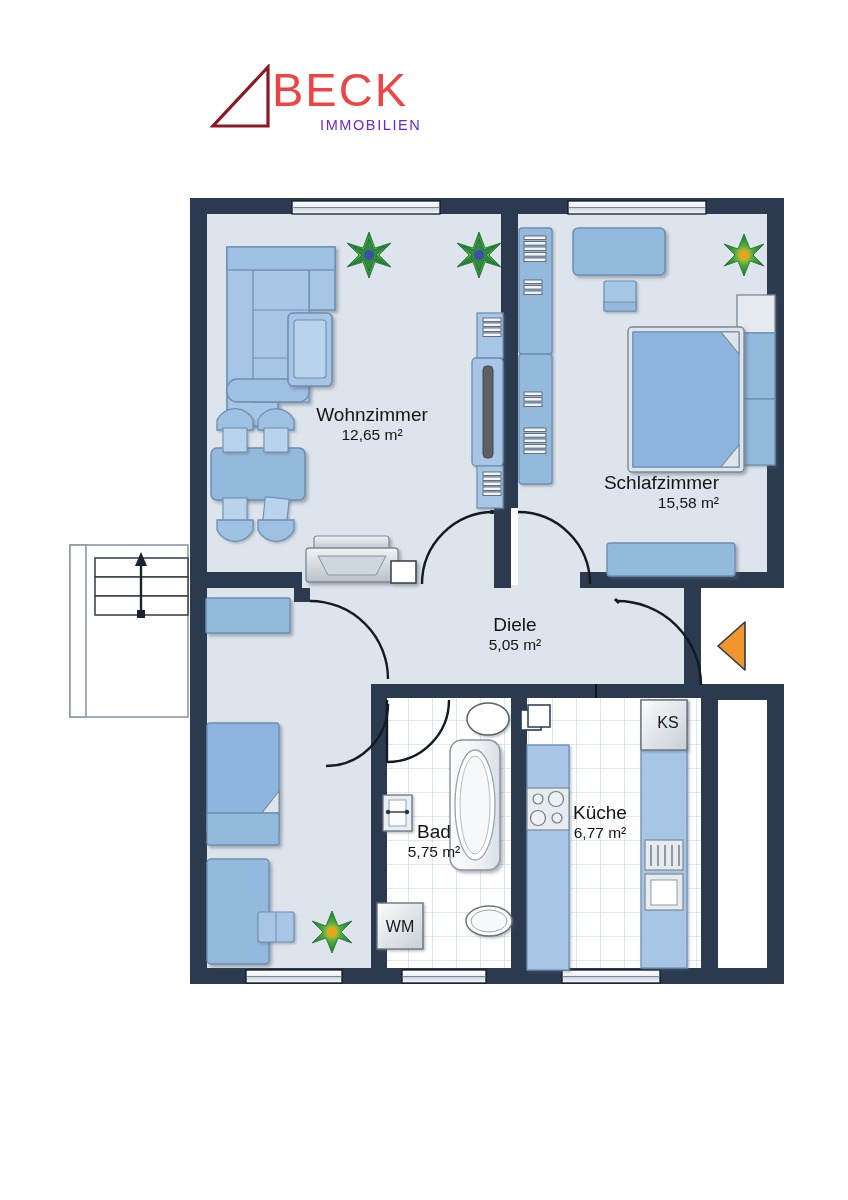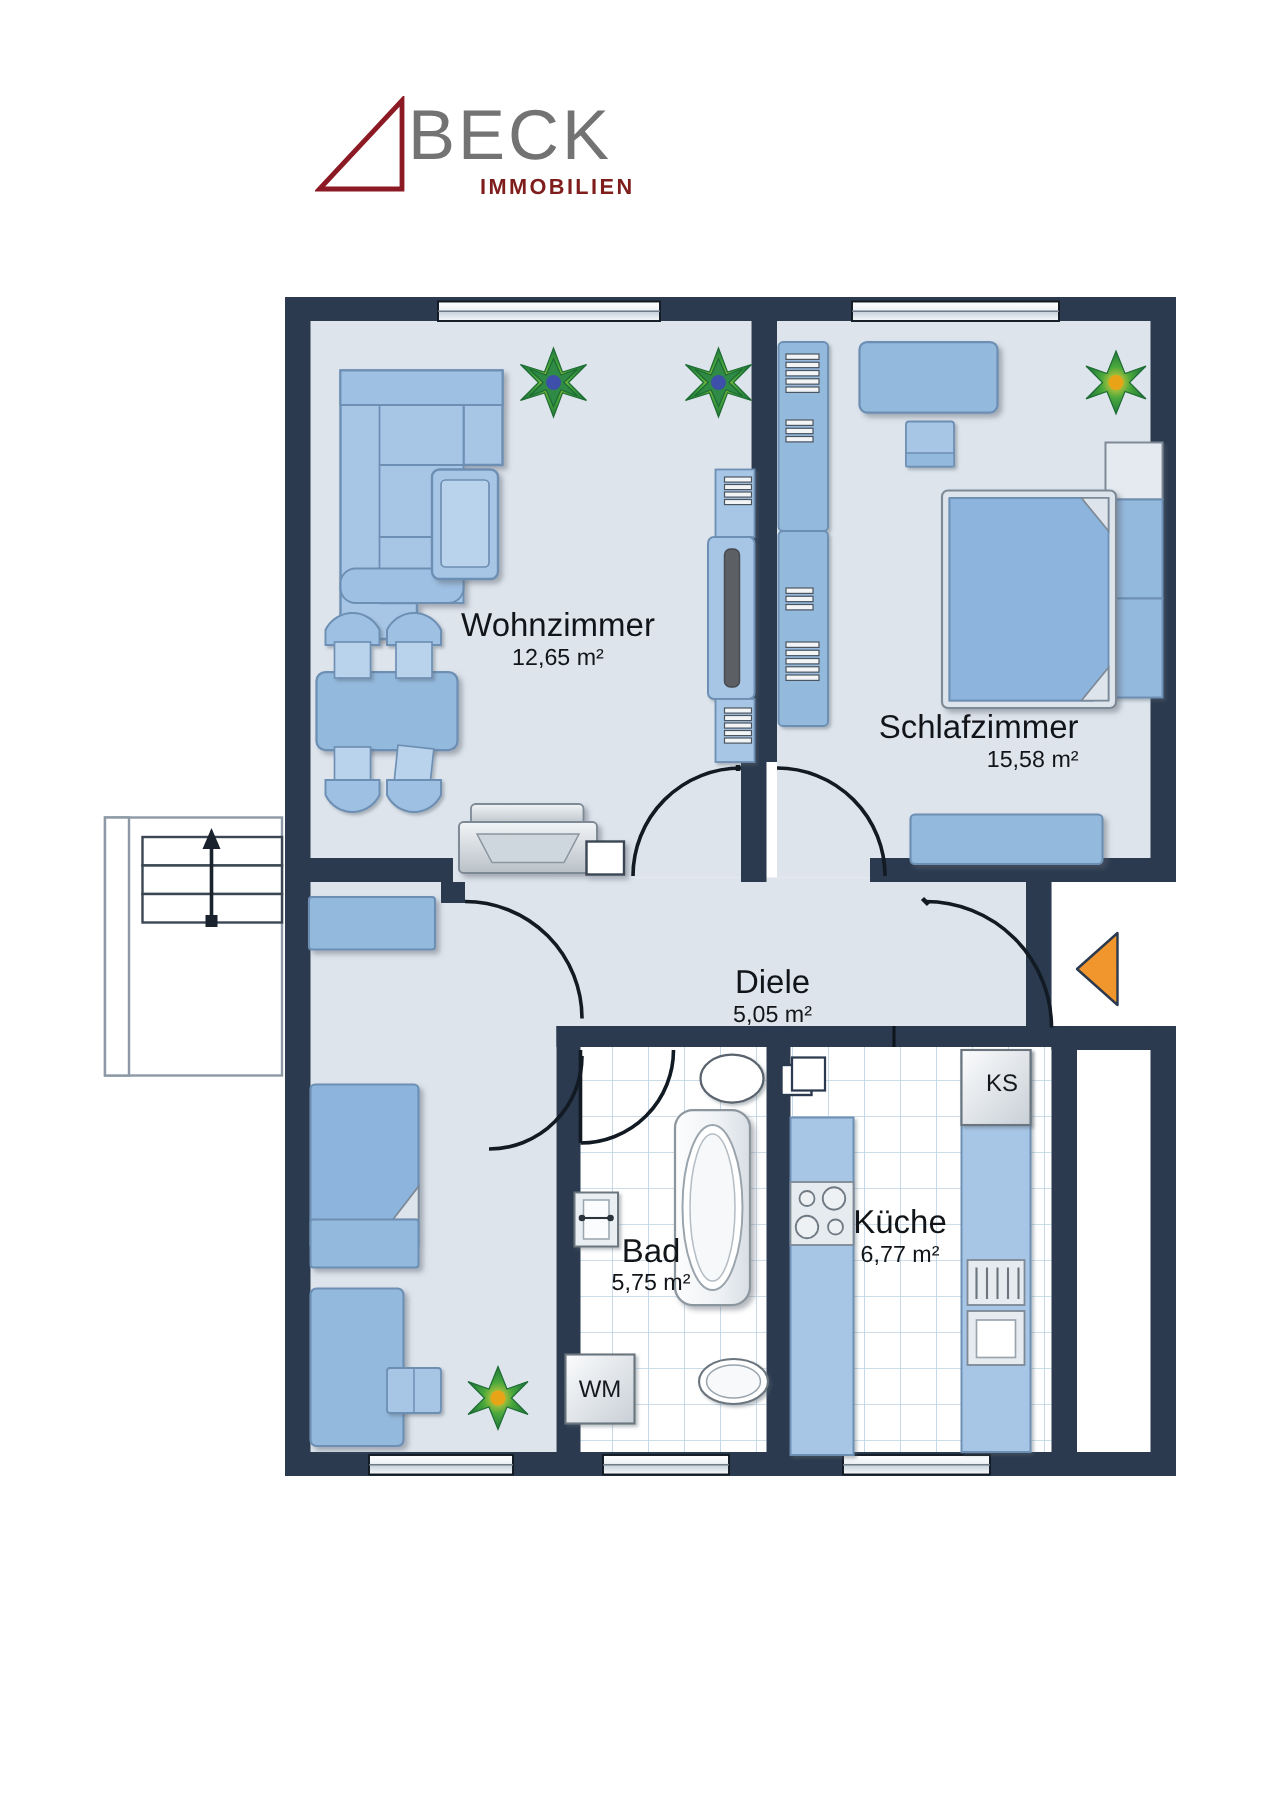--- a/index.html
+++ b/index.html
@@ -18,35 +18,35 @@
   
   #logo {
     position: absolute;
     left: 210px; top: 62px;
     width: 210px; height: 90px;
   }
   #logo-mark { position: absolute; left: 0; top: 2px; width: 62px; height: 70px; }
   #logo-text {
     position: absolute; left: 62px; top: 4px;
     font-size: 47px; letter-spacing: 2px;
-    color: #737373; font-weight: 400; line-height: 1;
+    color: #ef4444; font-weight: 400; line-height: 1;
   }
   #logo-sub {
     position: absolute; left: 110px; top: 56px;
     font-size: 14.5px; letter-spacing: 1.6px;
-    color: #7f1d1d; font-weight: 700; line-height: 1;
+    color: #6d28d9; font-weight: 400; line-height: 1;
   }
   
   #plan { position: absolute; left: 0; top: 0; width: 848px; height: 1200px; }
   .rlabel {
     position: absolute; text-align: center;
     color: #111418; line-height: 1.18;
     white-space: nowrap; pointer-events: none;
   }
-  .rlabel .rname { font-size: 22px; }
+  .rlabel .rname { font-size: 19px; }
   .rlabel .rarea { font-size: 15.5px; }
   .applabel {
     position: absolute; text-align: center;
     font-size: 16px; color: #14181d;
   }
 </style>
 </head>
 <body>
 
 <div id="page">
@@ -463,21 +463,21 @@
   <div class="rlabel" style="left:292px; top:404px; width:160px;">
     <div class="rname">Wohnzimmer</div>
     <div class="rarea">12,65 m²</div>
   </div>
 
   <div class="rlabel" style="left:559px; top:472px; width:160px;text-align:right;">
     <div class="rname">Schlafzimmer</div>
     <div class="rarea">15,58 m²</div>
   </div>
 
-  <div class="rlabel" style="left:445px; top:614px; width:140px;margin-top:28px;">
+  <div class="rlabel" style="left:445px; top:614px; width:140px;">
     <div class="rname">Diele</div>
     <div class="rarea">5,05 m²</div>
   </div>
 
 
   <div class="rlabel" style="left:384px; top:821px; width:100px;">
     <div class="rname">Bad</div>
     <div class="rarea">5,75 m²</div>
   </div>
 

